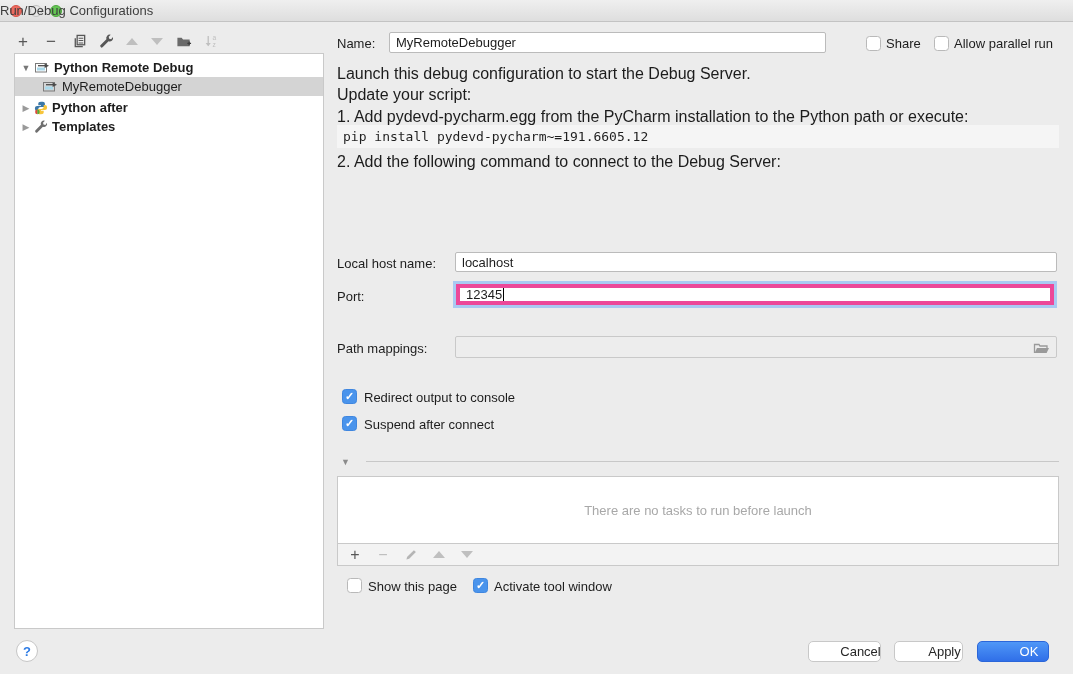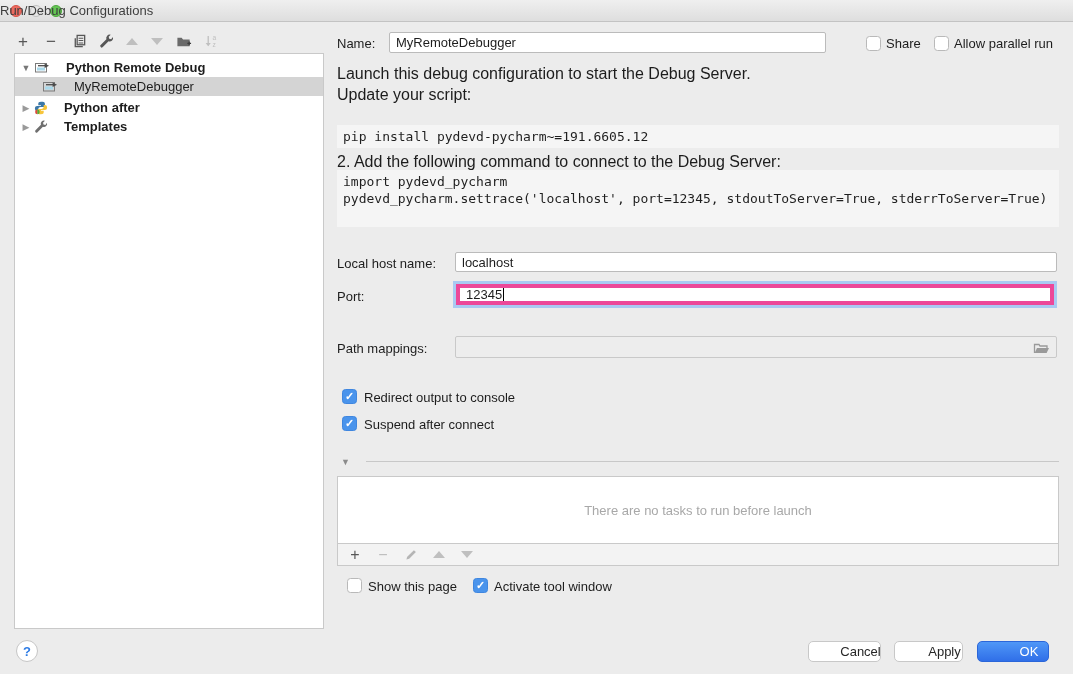--- a/index.html
+++ b/index.html
@@ -33,21 +33,21 @@
   
   .tree{
     position:absolute; left:14px; top:53px; width:310px; height:576px;
     background:#FFFFFF; border:1px solid #C9C9C9;
   }
   .tree-row{ position:relative; height:19px; display:flex; align-items:center; white-space:nowrap; }
   .tree-row.selected{ background:#D4D4D4; }
   .tree-row .chev{ width:12px; text-align:center; font-size:9px; color:#777; margin-left:5px; flex:0 0 12px;}
   .tree-row .chev.dim{ color:#9a9a9a; }
   .tree-row .ticon{ margin:0 4px 0 2px; flex:0 0 auto; display:flex; }
-  .tree-row .tlabel{ font-size:13px;margin-left:12px; }
+  .tree-row .tlabel{ font-size:13px; }
   .tree-row .tlabel.bold{ font-weight:bold; }
   .lbl{ position:absolute; font-size:13px; color:#1d1d1d; white-space:nowrap; }
   .field{
     position:absolute; background:#fff; border:1px solid #BBBBBB; border-radius:2px;
     font-size:13px; color:#1d1d1d; padding:0 6px; display:flex; align-items:center;
     white-space:nowrap; overflow:hidden;
   }
   .field.focused{ border:4px solid #ec4899; box-shadow:0 0 0 3px #A9CAF2; border-radius:0; }
   .field.disabled{ background:#EDEDED; border-color:#C9C9C9; }
   .caret{ display:inline-block; width:1px; height:14px; background:#000; margin-left:1px; }
@@ -203,24 +203,23 @@
   <div class="field" style="left:389px; top:32px; width:437px; height:21px">
     <span>MyRemoteDebugger</span>
   </div>
   <div class="cb" style="left:866px; top:36px"></div>
   <div class="cblabel" style="left:886px; top:36px">Share</div>
   <div class="cb" style="left:934px; top:36px"></div>
   <div class="cblabel" style="left:954px; top:36px">Allow parallel run</div>
 
   <div class="para" style="left:337px; top:65px">Launch this debug configuration to start the Debug Server.</div>
   <div class="para" style="left:337px; top:86px">Update your script:</div>
+  <div class="para" style="left:337px; top:108px">1. Add pydevd-pycharm.egg from the PyCharm installation to the Python path or execute:</div>
   <div class="code" style="left:337px; top:125px; width:722px; height:23px">pip install pydevd-pycharm~=191.6605.12</div>
   <div class="para" style="left:337px; top:153px">2. Add the following command to connect to the Debug Server:</div>
-  <div class="code" style="left:337px; top:170px; width:722px; height:57px"><span>import pydevd_pycharm</span>
-<span>pydevd_pycharm.settrace('localhost', port=12345, stdoutToServer=True, stderrToServer=True)</span></div>
 
   <div class="lbl" style="left:337px; top:256px">Local host name:</div>
   <div class="field" style="left:455px; top:252px; width:602px; height:20px">
     <span>localhost</span>
   </div>
 
   <div class="lbl" style="left:337px; top:289px">Port:</div>
   <div class="field focused" style="left:456px; top:284px; width:598px; height:21px">
     <span>12345</span>
       <span class="caret"></span>

